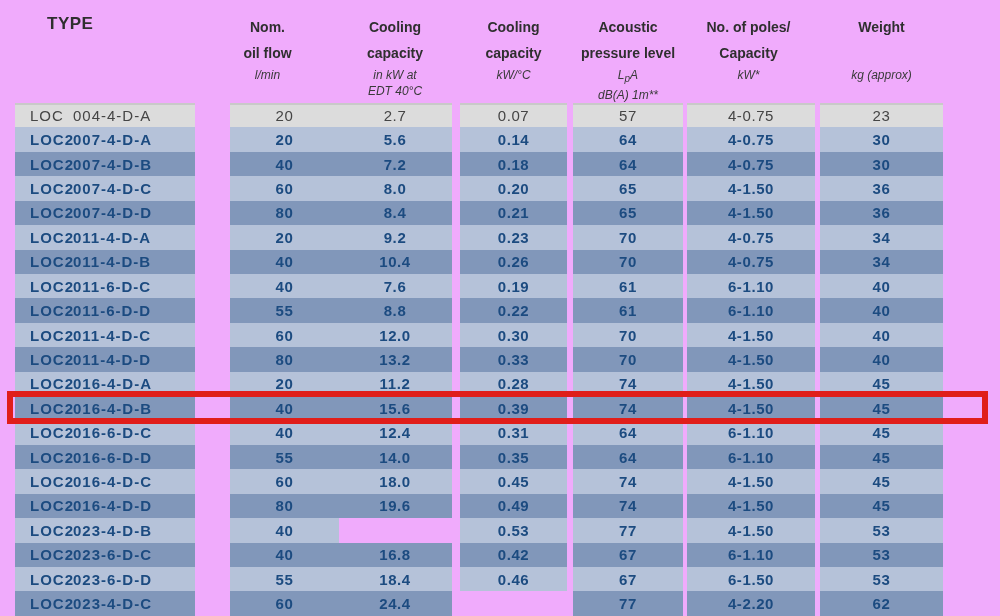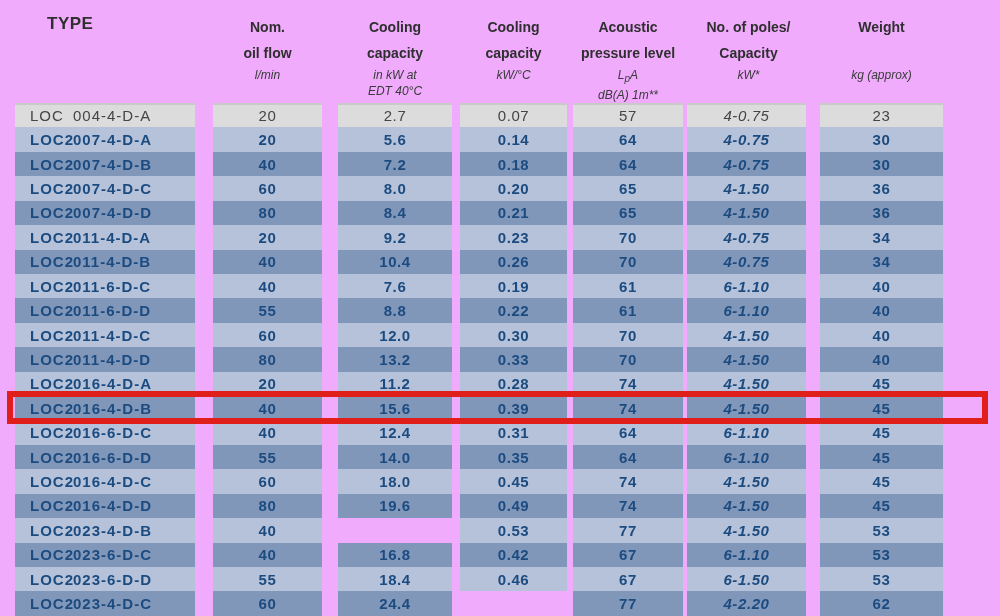--- a/index.html
+++ b/index.html
@@ -32,25 +32,25 @@
   
   .tbody{position:absolute;top:103px;left:0;width:1000px;}
   .row{position:relative;height:24.43px;}
   .cell{
     position:absolute;top:0;bottom:0;
     display:flex;align-items:center;justify-content:center;
     font-size:15px;font-weight:bold;color:var(--text_navy);
     letter-spacing:0.6px;
   }
   .c1{left:15px;width:180px;justify-content:flex-start;}
-  .c2{left:213px;width:109px;}
+  .c2{left:230px;width:109px;}
   .c3{left:338px;width:114px;}
   .c4{left:460px;width:107px;text-align:center;}
   .c5{left:573px;width:110px;}
-  .c6{left:687px;width:119px;font-style:italic;}
+  .c6{left:687px;width:128px;}
   .c7{left:820px;width:123px;}
 
   .c1 .prefix{position:absolute;left:15px;letter-spacing:1px;}
   .c1 .code{position:absolute;left:58px;letter-spacing:1px;}
 
   .row.light .cell{background:var(--row_light);}
   .row.dark  .cell{background:var(--row_dark);}
   .row.gray  .cell{
     background:var(--row_gray);
     color:var(--text_dark);font-weight:normal;

